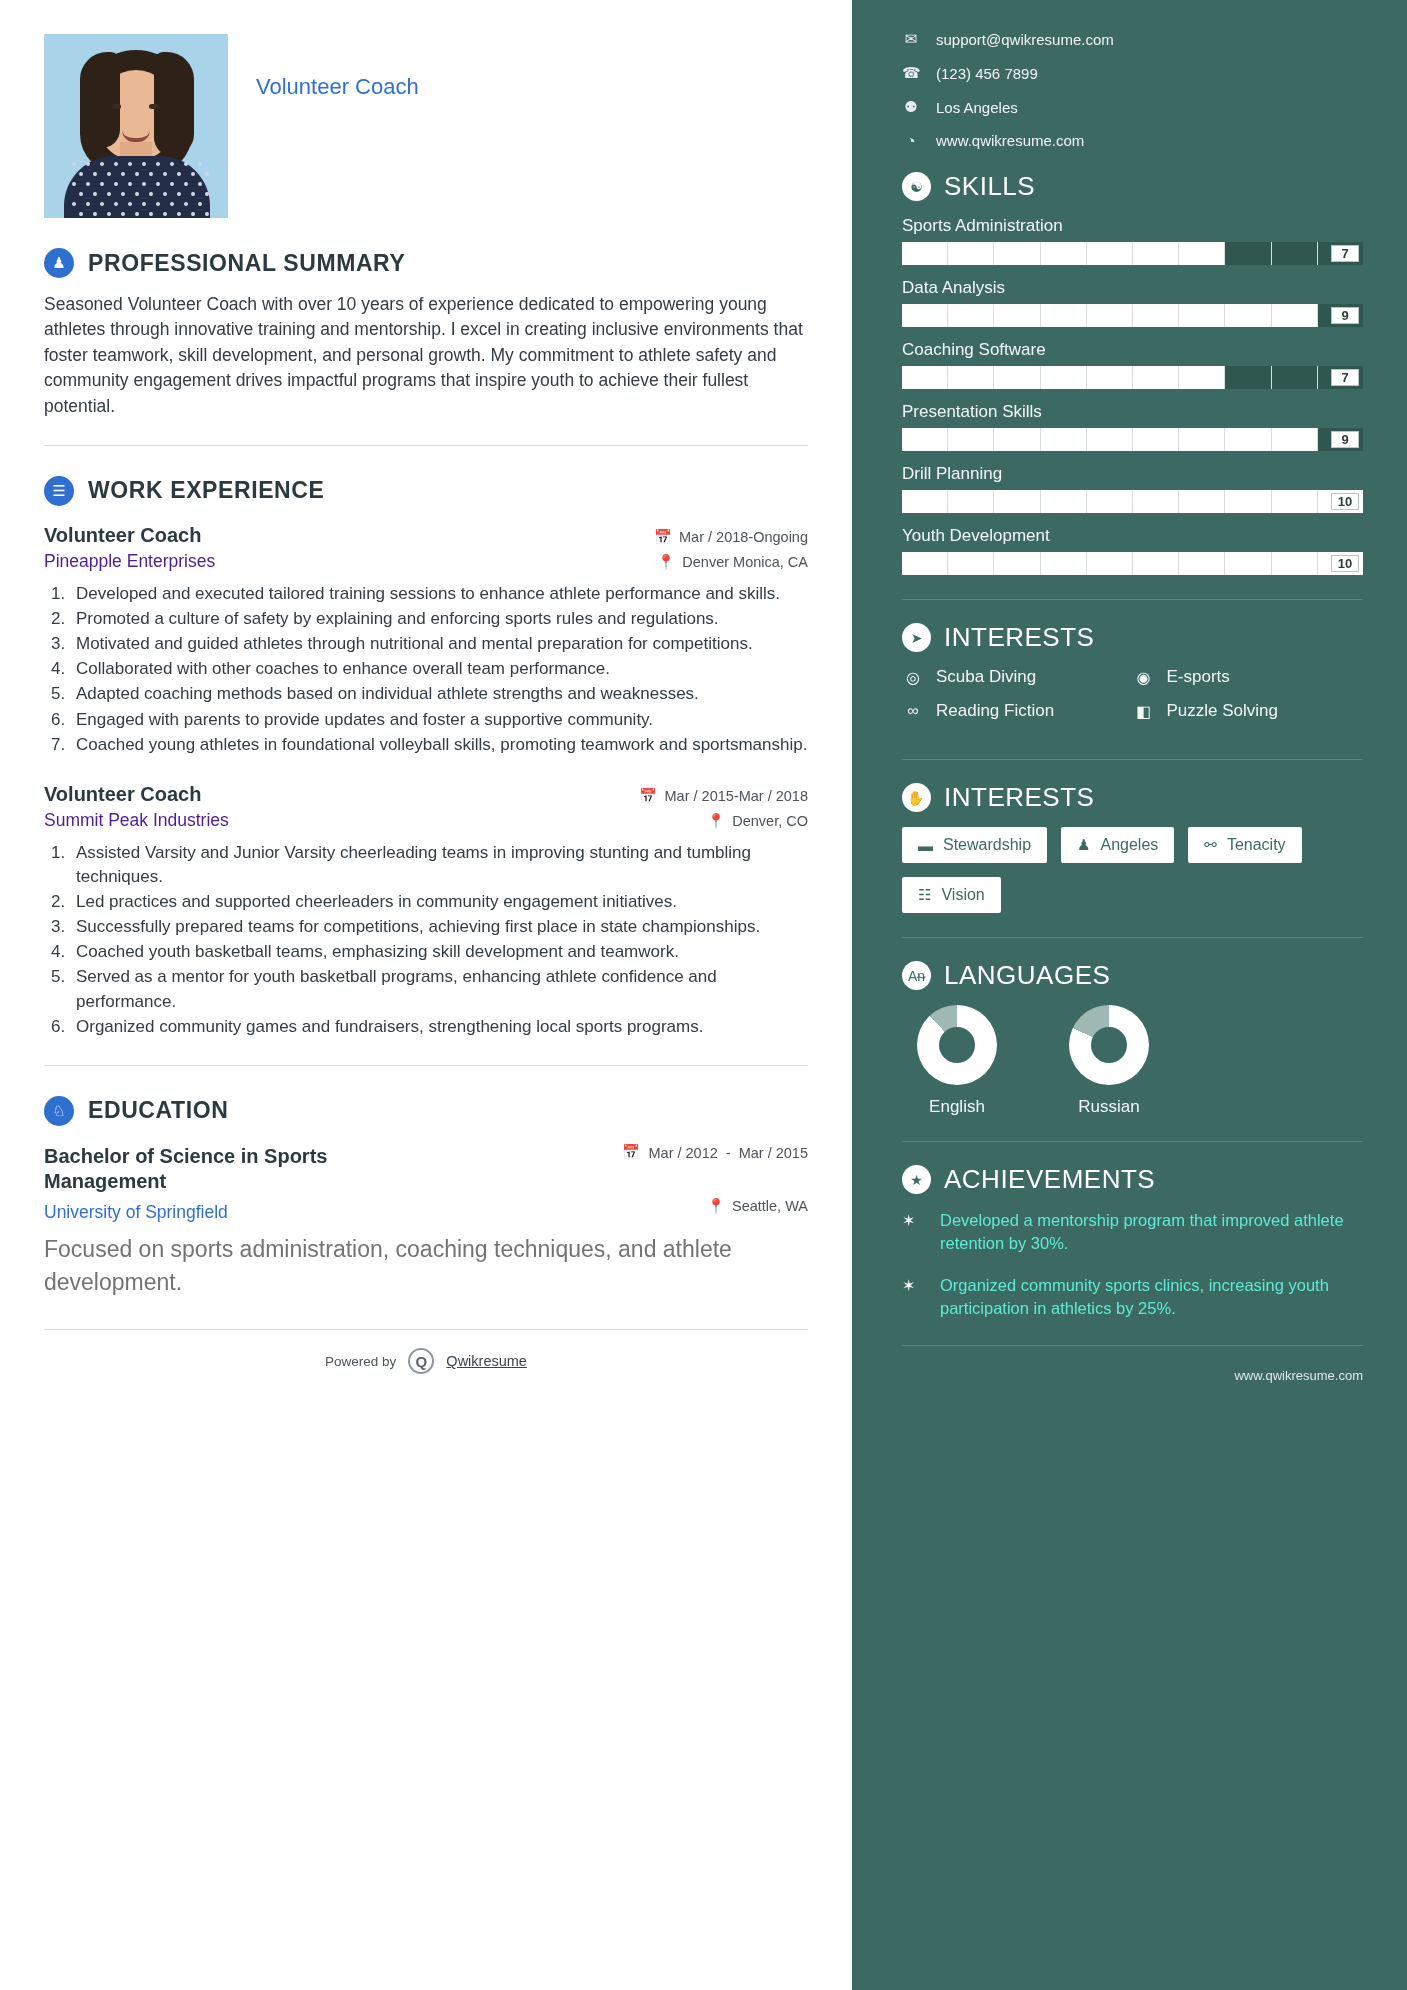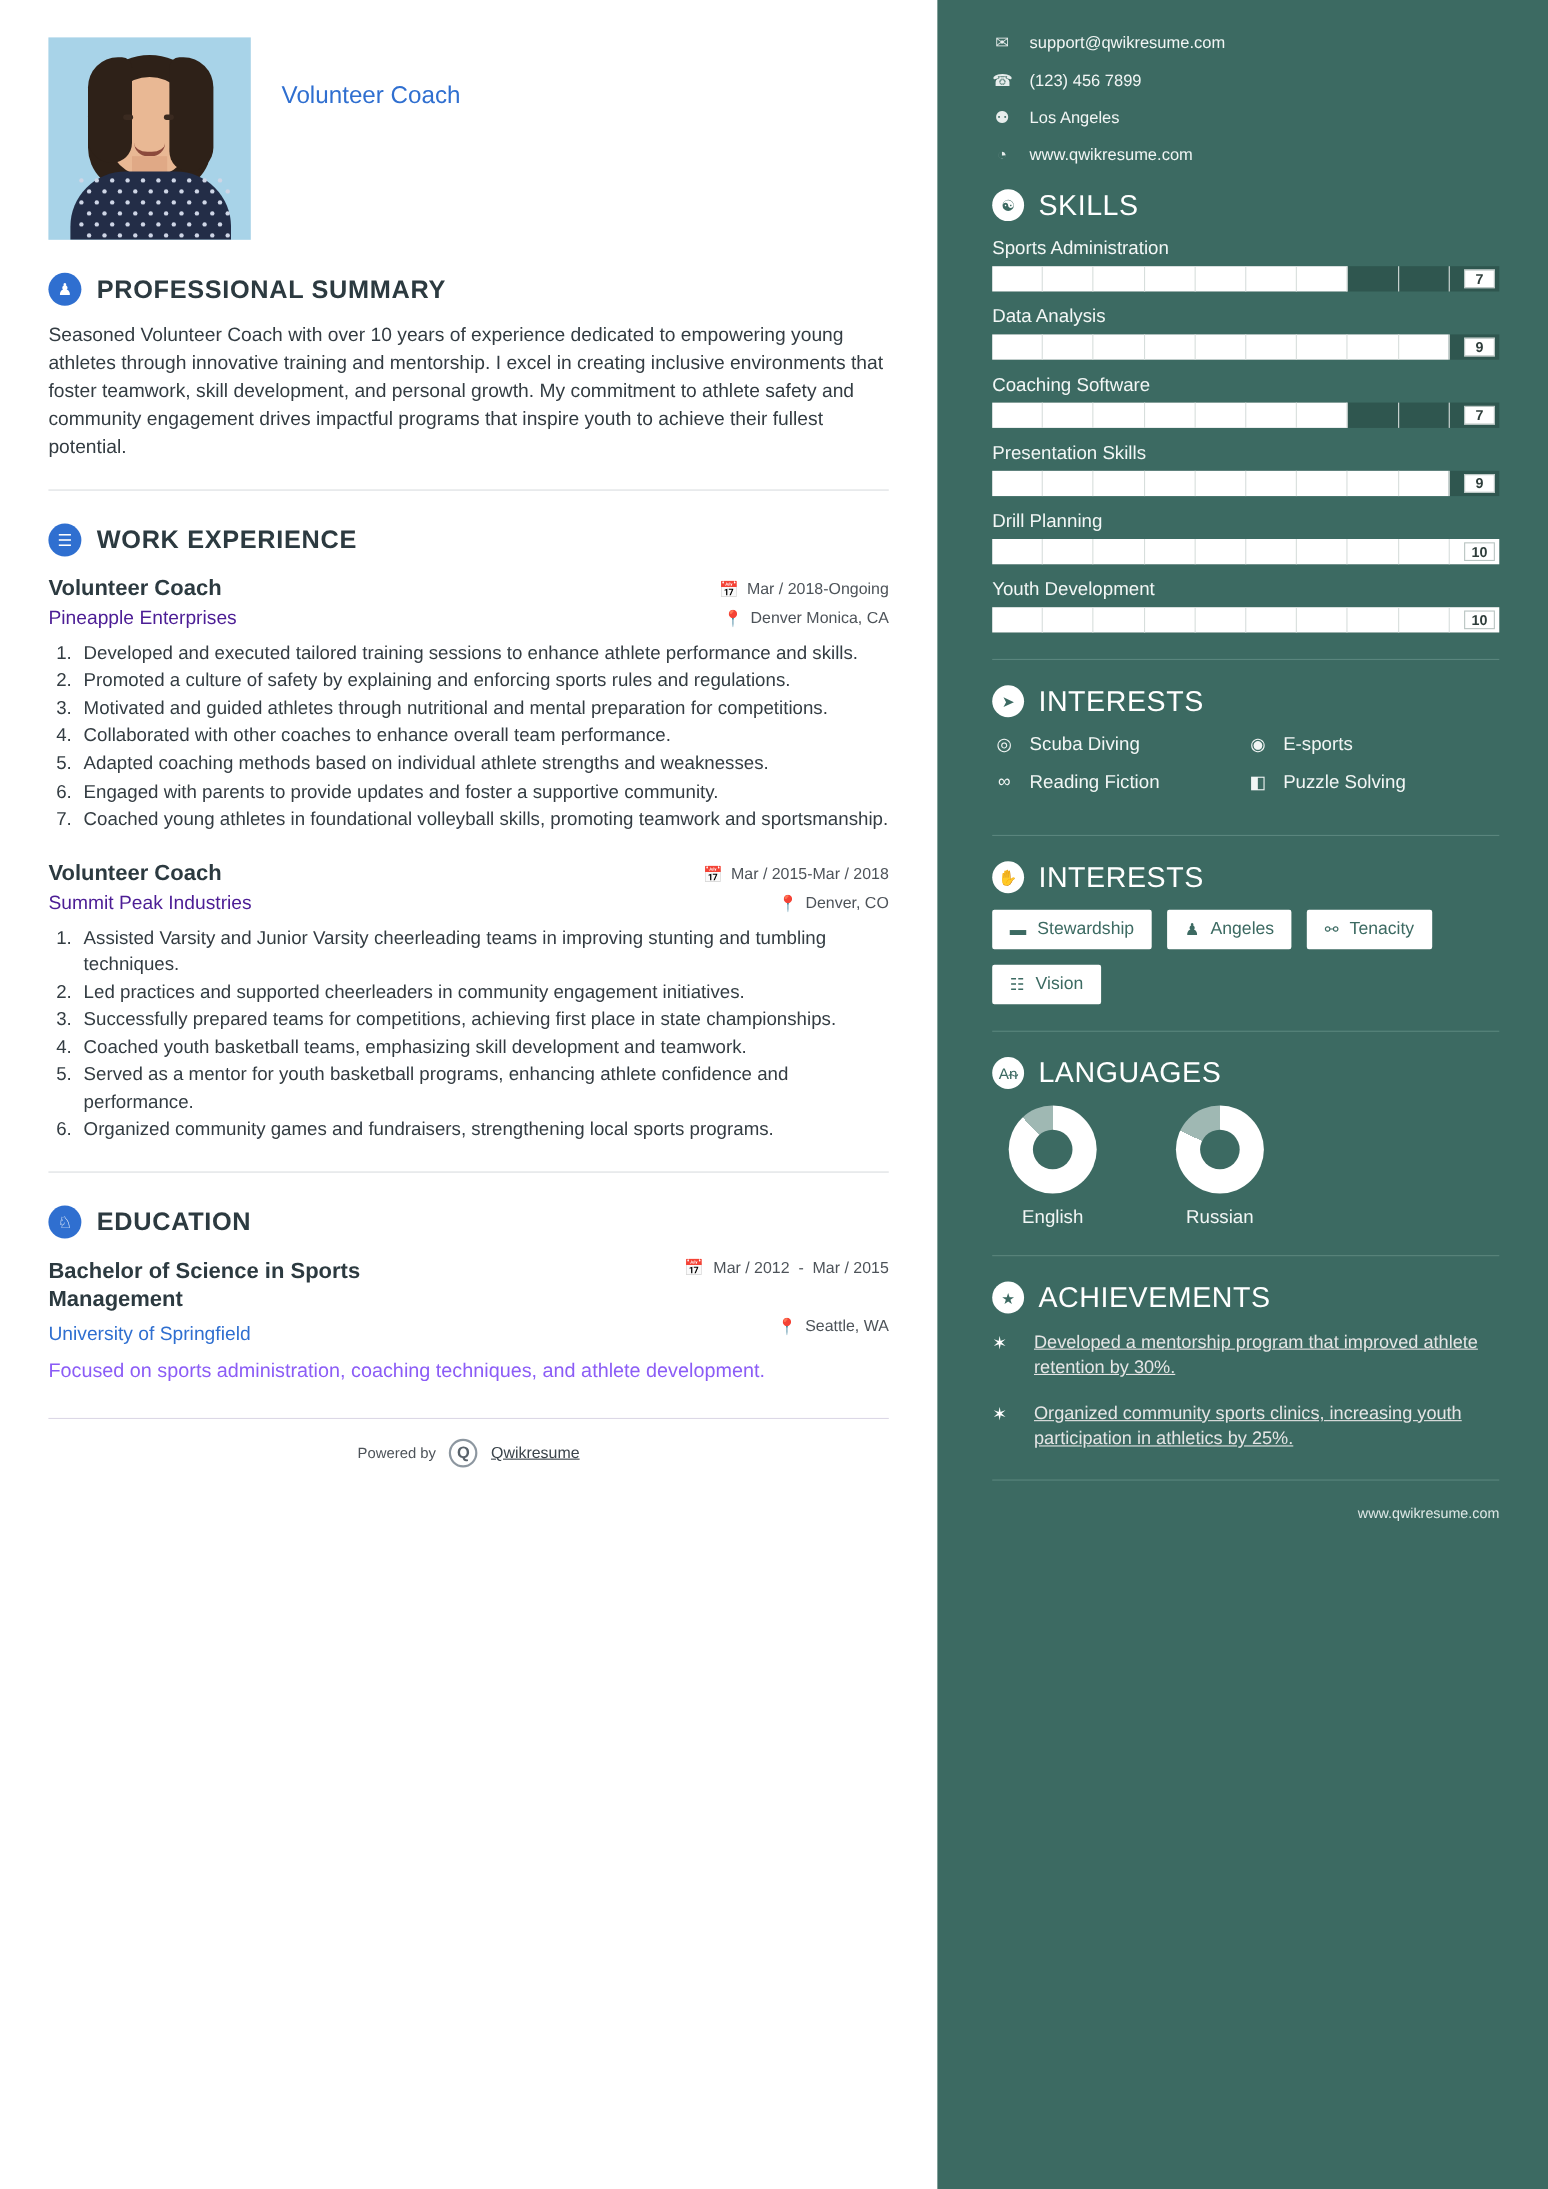--- a/index.html
+++ b/index.html
@@ -99,21 +99,21 @@
   ol.bullets { margin: 10px 0 0 26px; }
   ol.bullets li {
     font-size: 17px; line-height: 1.42; color: #333c42; margin-bottom: 1px; padding-left: 6px;
   }
 
   .edu-row { display: flex; justify-content: space-between; align-items: flex-start; margin-top: 18px; }
   .edu-deg { font-size: 20px; font-weight: bold; color: #2c3a40; max-width: 400px; line-height: 1.25; }
   .edu-dates { font-size: 14.5px; color: #4d5359; display: flex; align-items: center; gap: 8px; }
   .edu-dates .d { text-align: center; line-height: 1.25; }
   .edu-school { font-size: 17.5px; color: #2f6fd0; margin-top: 4px; }
-  .edu-desc { font-size: 18px; line-height: 1.45; margin-top: 10px; color: #8b5cf6; }
+  .edu-desc { font-size: 23px; line-height: 1.45; margin-top: 10px; color: #737373; }
 
   .footer-rule { height: 1px; background: #dcd8e6; margin-top: 30px; }
   .footer {
     display: flex; align-items: center; gap: 12px; margin-top: 18px;
     font-size: 13.5px; color: #4d5359; justify-content: center;
   }
   .qlogo {
     width: 26px; height: 26px; border-radius: 50%;
     border: 2px solid #8d97a0; color: #5a636b;
     display: flex; align-items: center; justify-content: center;
@@ -183,21 +183,21 @@
     margin: 0 auto 12px auto; position: relative;
   }
   .donut::after {
     content: ""; position: absolute; left: 22px; top: 22px;
     width: 36px; height: 36px; background: #3c6a62; border-radius: 50%;
   }
   .lang-name { font-size: 17px; color: #f2f6f5; }
 
   .ach { display: flex; gap: 14px; margin-bottom: 18px; }
   .ach .ai { width: 24px; flex: 0 0 auto; font-size: 16px; padding-top: 2px; }
-  .ach-text { font-size: 16.5px; line-height: 1.42; color: #e5e5e5; text-decoration: underline; }
+  .ach-text { font-size: 16.5px; line-height: 1.42; color: #5eead4; }
 
   .r-footer {
     margin-top: 22px; text-align: right; font-size: 13px; color: #dfe8e6;
     padding-bottom: 20px;
   }
 </style>
 </head>
 <body>
 
 <div class="page">

